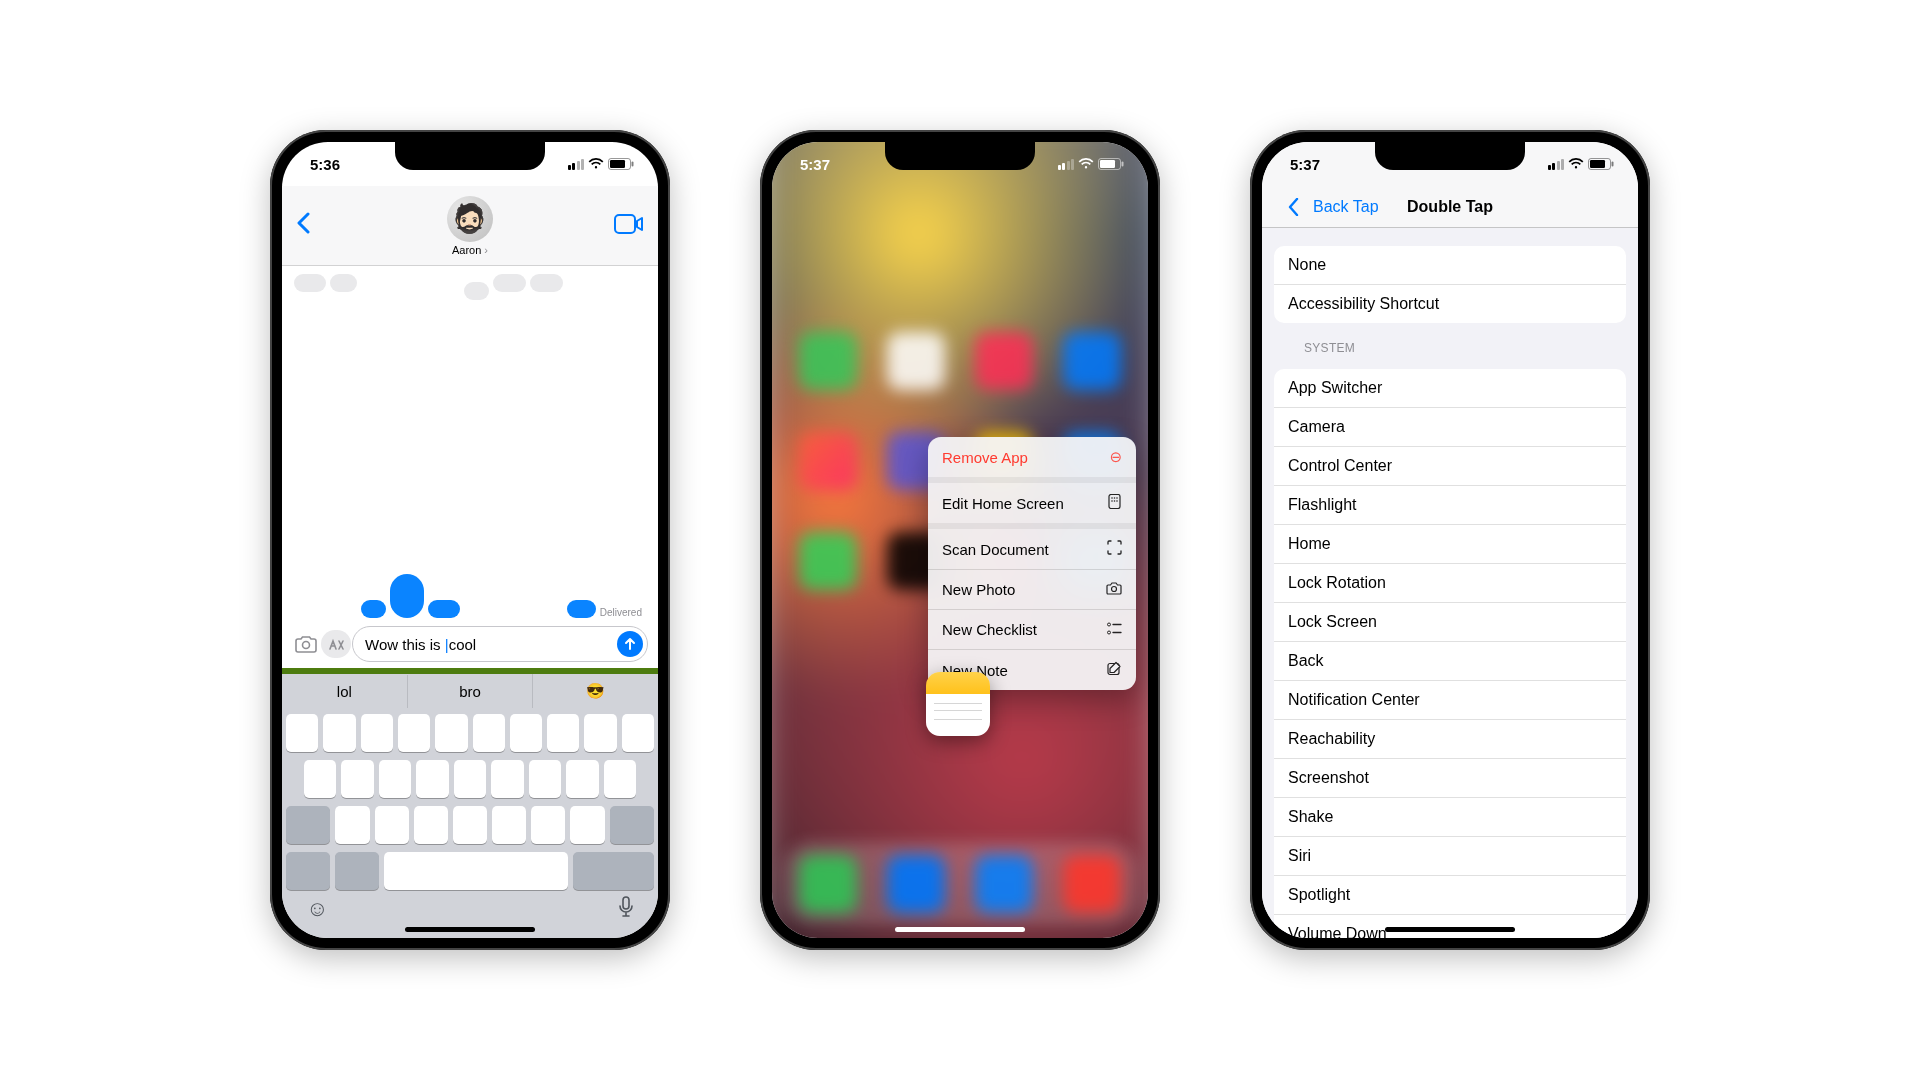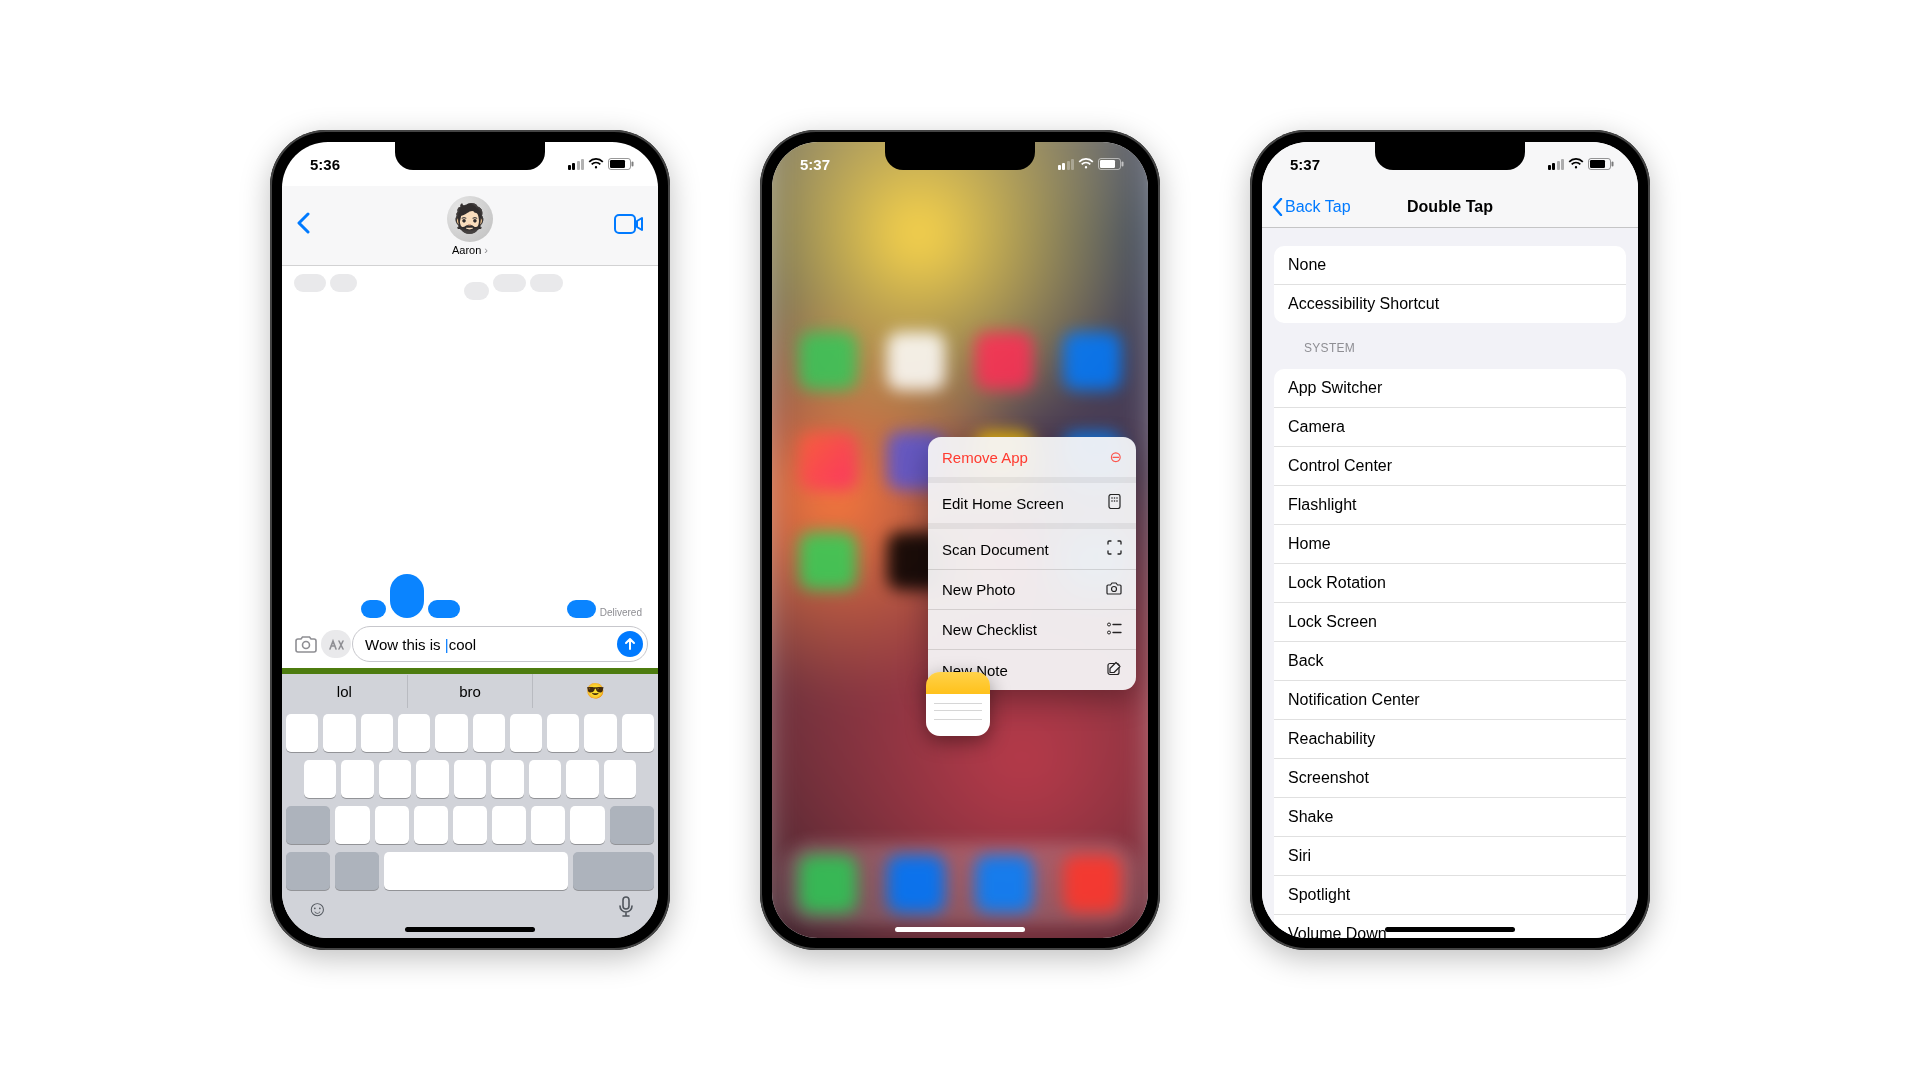--- a/index.html
+++ b/index.html
@@ -223,22 +223,22 @@
   }
   .notes-lines::before { top:-8px; }
   .notes-lines::after { top:8px; }
   
   .settings-header {
     height:42px; display:flex; align-items:center; justify-content:center;
     position:relative; border-bottom:0.5px solid rgba(0,0,0,0.2);
     background:#f7f7f8;
   }
   .settings-back {
-    position:absolute; left:10px; color:#007aff; font-size:16px;
-    display:flex; align-items:flex-end; gap:2px;
+    position:absolute; left:26px; color:#007aff; font-size:16px;
+    display:flex; align-items:flex-end; gap:14px;
   }
   .settings-title { font-size:16px; font-weight:600; }
   .settings-body {
     flex:1; background:#f2f2f7; overflow:hidden;
   }
   .settings-group { margin: 18px 12px 0; background:#fff; border-radius:10px; overflow:hidden; }
   .settings-group.tight { margin-top: 14px; }
   .settings-row {
     padding: 10px 14px; font-size:16px; color:#000;
     border-bottom: 0.5px solid rgba(0,0,0,0.12);

